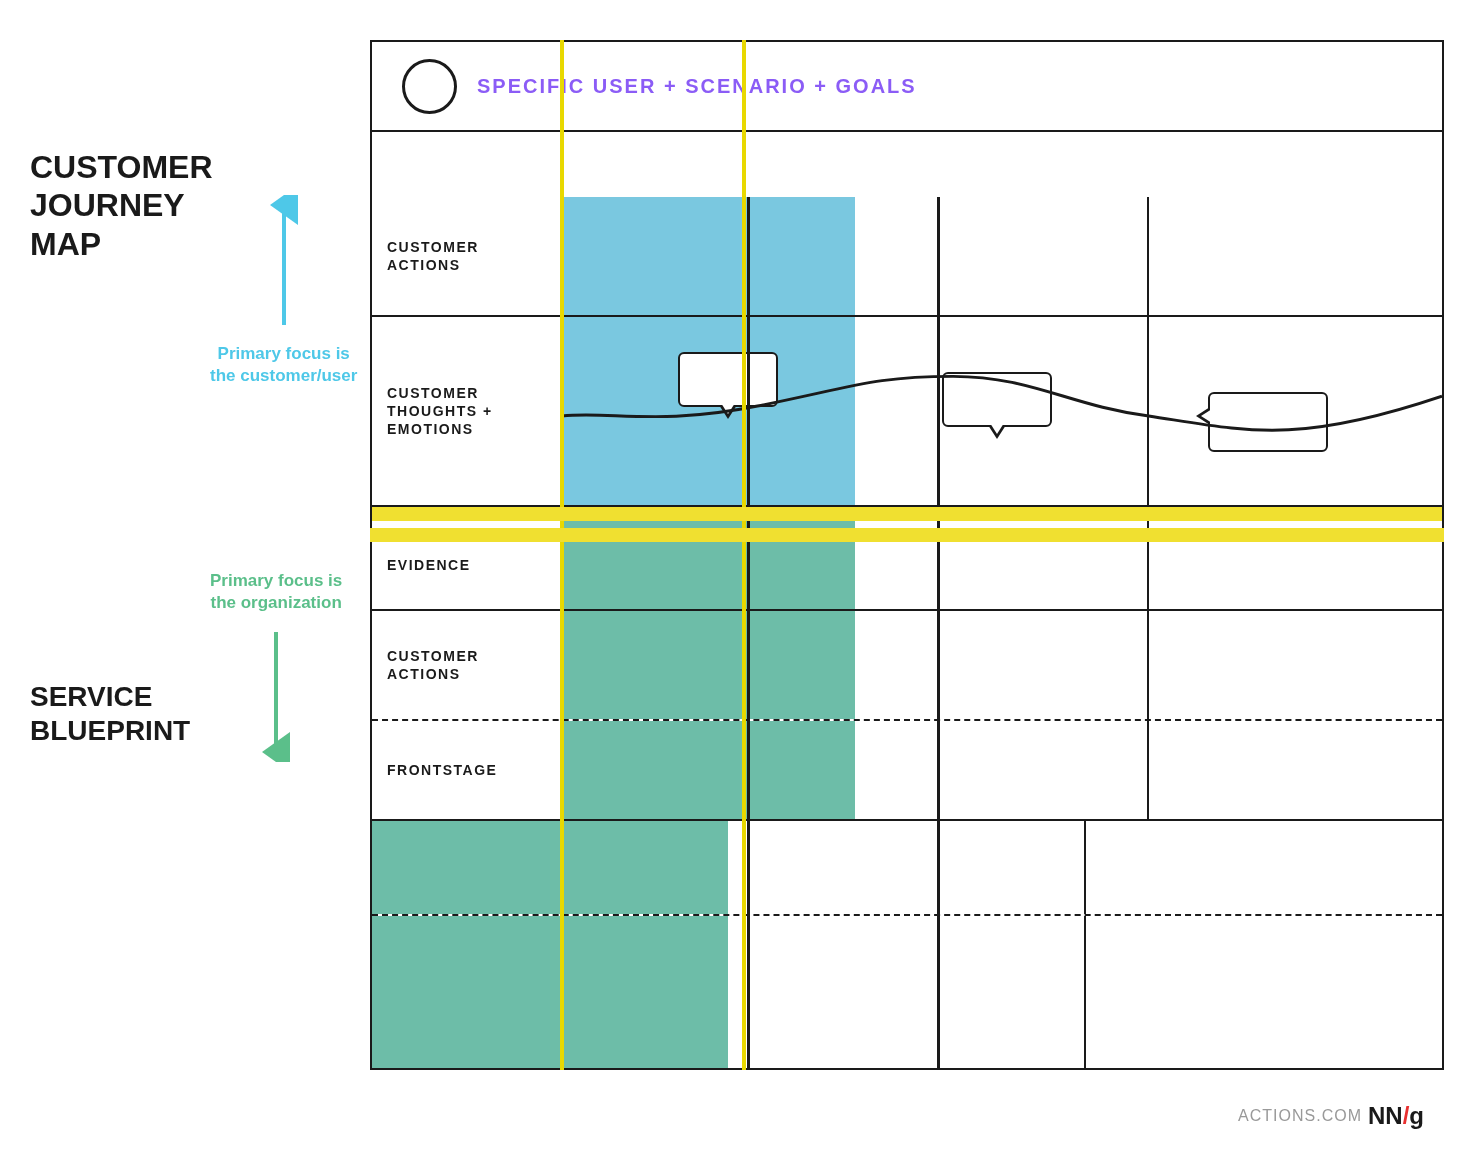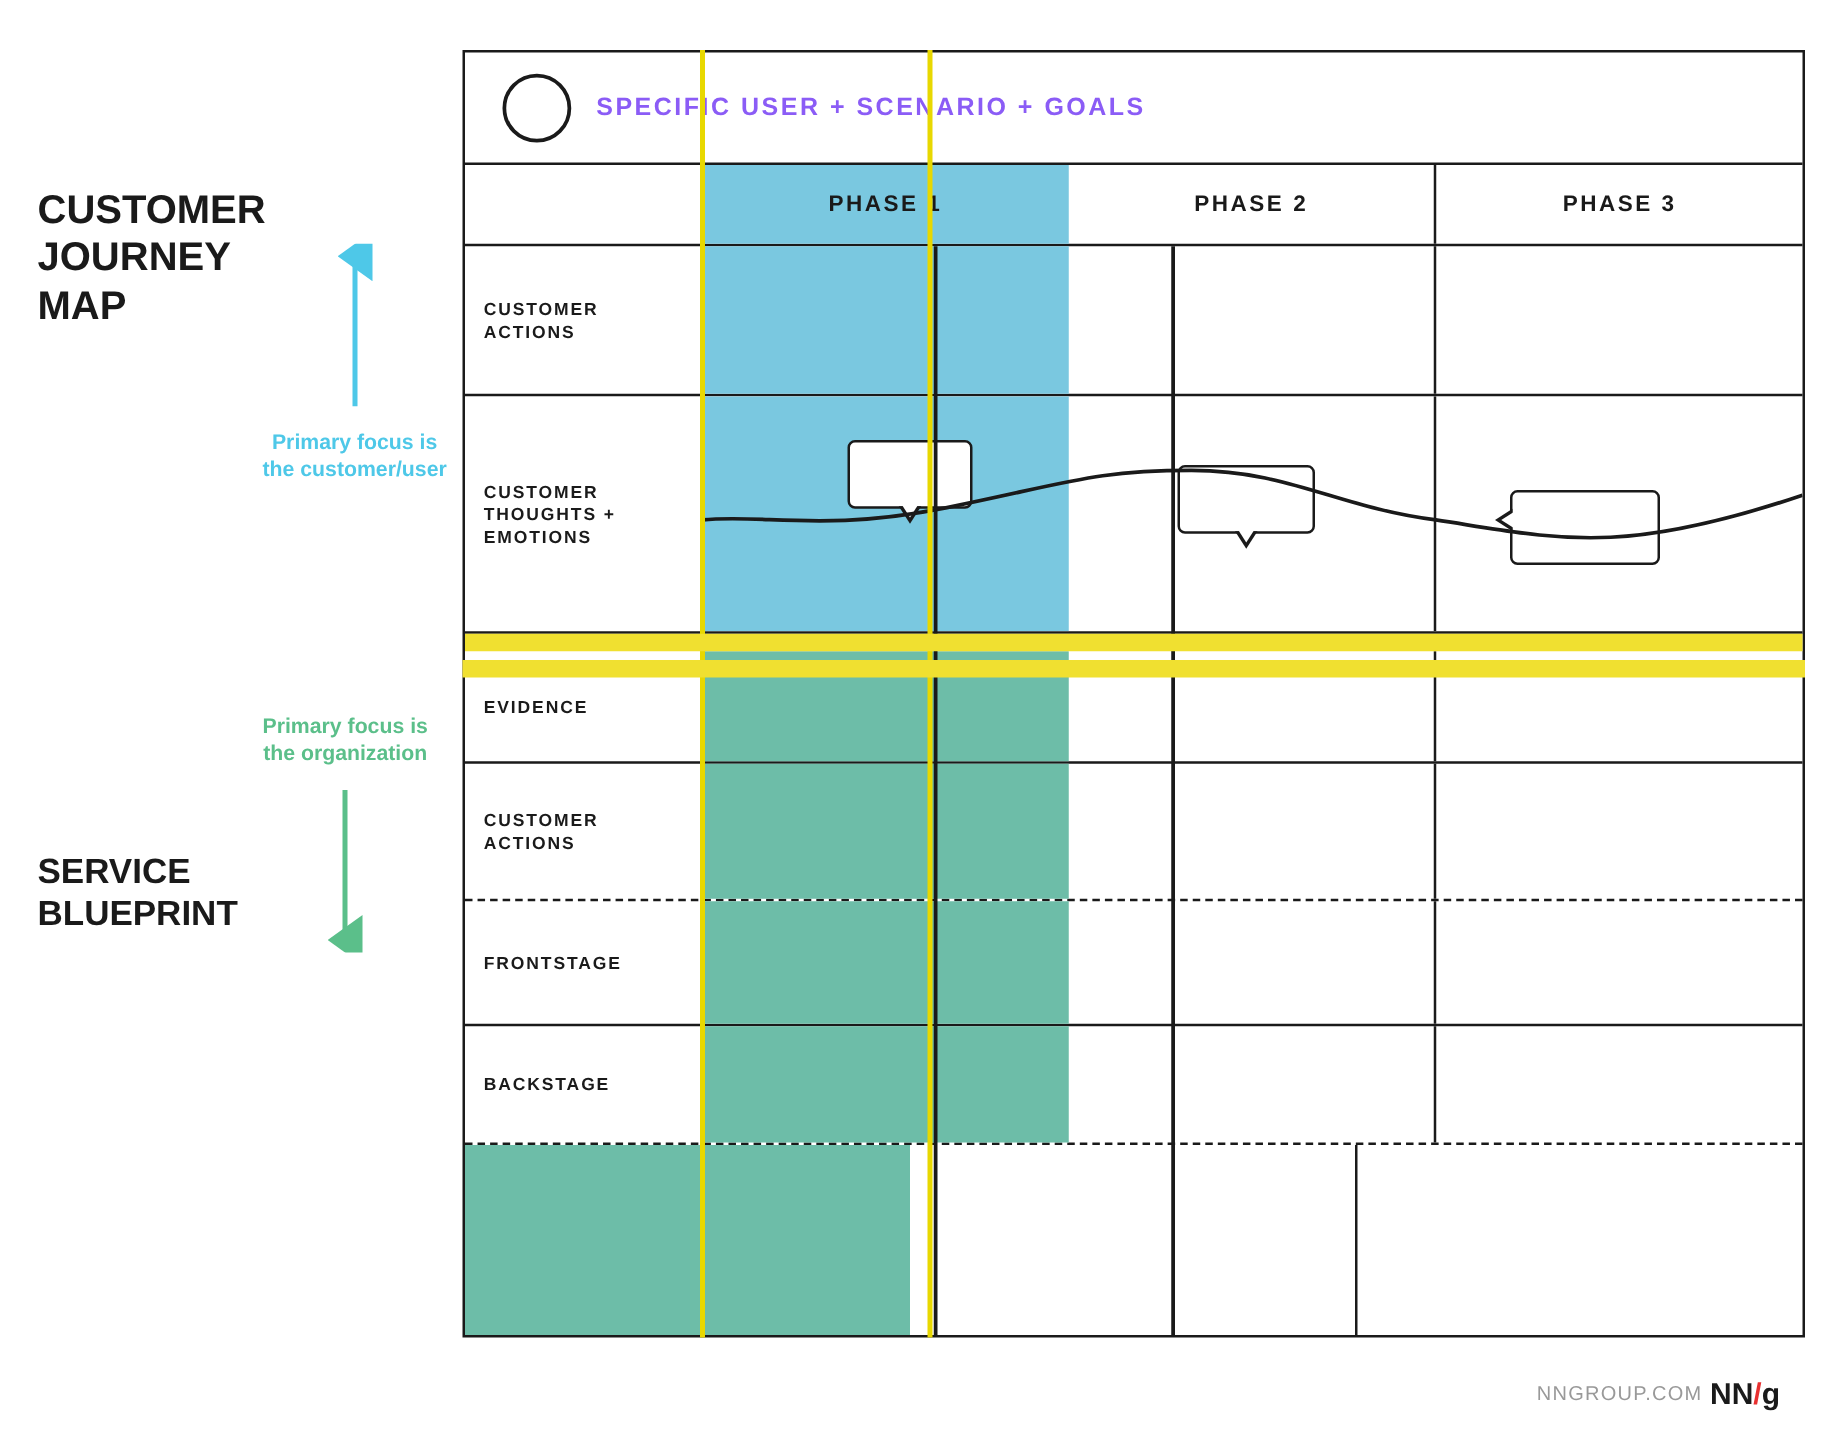--- a/index.html
+++ b/index.html
@@ -241,32 +241,20 @@
 
   <div class="yellow-col"></div>
 
   <div class="diagram">
 
     <div class="user-row">
       <div class="user-circle"></div>
       <div class="user-title">SPECIFIC USER + SCENARIO + GOALS</div>
     </div>
 
-    <div class="phases-row">
-      <div class="row-label-cell"></div>
-      <div class="phase-cell" style="background:#7ac8e0; border-right:none; flex:1;">
-        <span class="phase-label">PHASE 1</span>
-      </div>
-      <div class="phase-cell">
-        <span class="phase-label">PHASE 2</span>
-      </div>
-      <div class="phase-cell">
-        <span class="phase-label">PHASE 3</span>
-      </div>
-    </div>
 
     <div style="position:absolute; top:155px; left:0; right:0; height:120px; border-bottom:2.5px solid #1a1a1a; display:flex;">
       <div style="width:190px; flex-shrink:0; border-right:2.5px solid #1a1a1a; display:flex; align-items:center; padding:10px 15px;">
         <span class="row-label">CUSTOMER<br>ACTIONS</span>
       </div>
       <div style="flex:1; background:#7ac8e0; border-right:none;"></div>
       <div style="flex:1; border-right:2.5px solid #1a1a1a;"></div>
       <div style="flex:1;"></div>
     </div>
 
@@ -325,38 +313,35 @@
     <div style="position:absolute; top:679px; left:0; right:0; height:100px; border-bottom:2.5px solid #1a1a1a; display:flex;">
       <div style="width:190px; flex-shrink:0; border-right:2.5px solid #1a1a1a; display:flex; align-items:center; padding:10px 15px;">
         <span class="row-label">FRONTSTAGE</span>
       </div>
       <div style="flex:1; background:#6dbda8; border-right:none;"></div>
       <div style="flex:1; border-right:2.5px solid #1a1a1a;"></div>
       <div style="flex:1;"></div>
     </div>
 
     <div style="position:absolute; top:779px; left:0; right:0; height:95px; border-bottom:2.5px dashed #1a1a1a; display:flex;">
-      <div style="width:190px; flex-shrink:0; border-right:2.5px solid #1a1a1a; display:flex; align-items:center; padding:10px 15px;">
-        <span class="row-label">BACKSTAGE</span>
-      </div>
       <div style="flex:1; background:#6dbda8; border-right:none;"></div>
       <div style="flex:1; border-right:2.5px solid #1a1a1a;"></div>
       <div style="flex:1;"></div>
     </div>
 
     <div style="position:absolute; top:874px; left:0; right:0; bottom:0; display:flex;">
       <div style="flex:1; background:#6dbda8; border-right:none;"></div>
       <div style="flex:1; border-right:2.5px solid #1a1a1a;"></div>
       <div style="flex:1;"></div>
     </div>
 
     <div style="position:absolute; top:155px; left:375px; width:2.5px; height:calc(100% - 155px); background:#1a1a1a; z-index:6;"></div>
 
     <div style="position:absolute; top:155px; left:565px; width:2.5px; height:calc(100% - 155px); background:#1a1a1a; z-index:6;"></div>
 
   </div>
 
   <div class="logo-area">
-    <span class="logo-text-nn">NNGROUP.COM</span>
+    <span class="logo-text-nn">ACTIONS.COM</span>
     <span class="logo-text-nng">NN<span style="color:#e83030;">/</span>g</span>
   </div>
 
 </div>
 
 </body></html>

